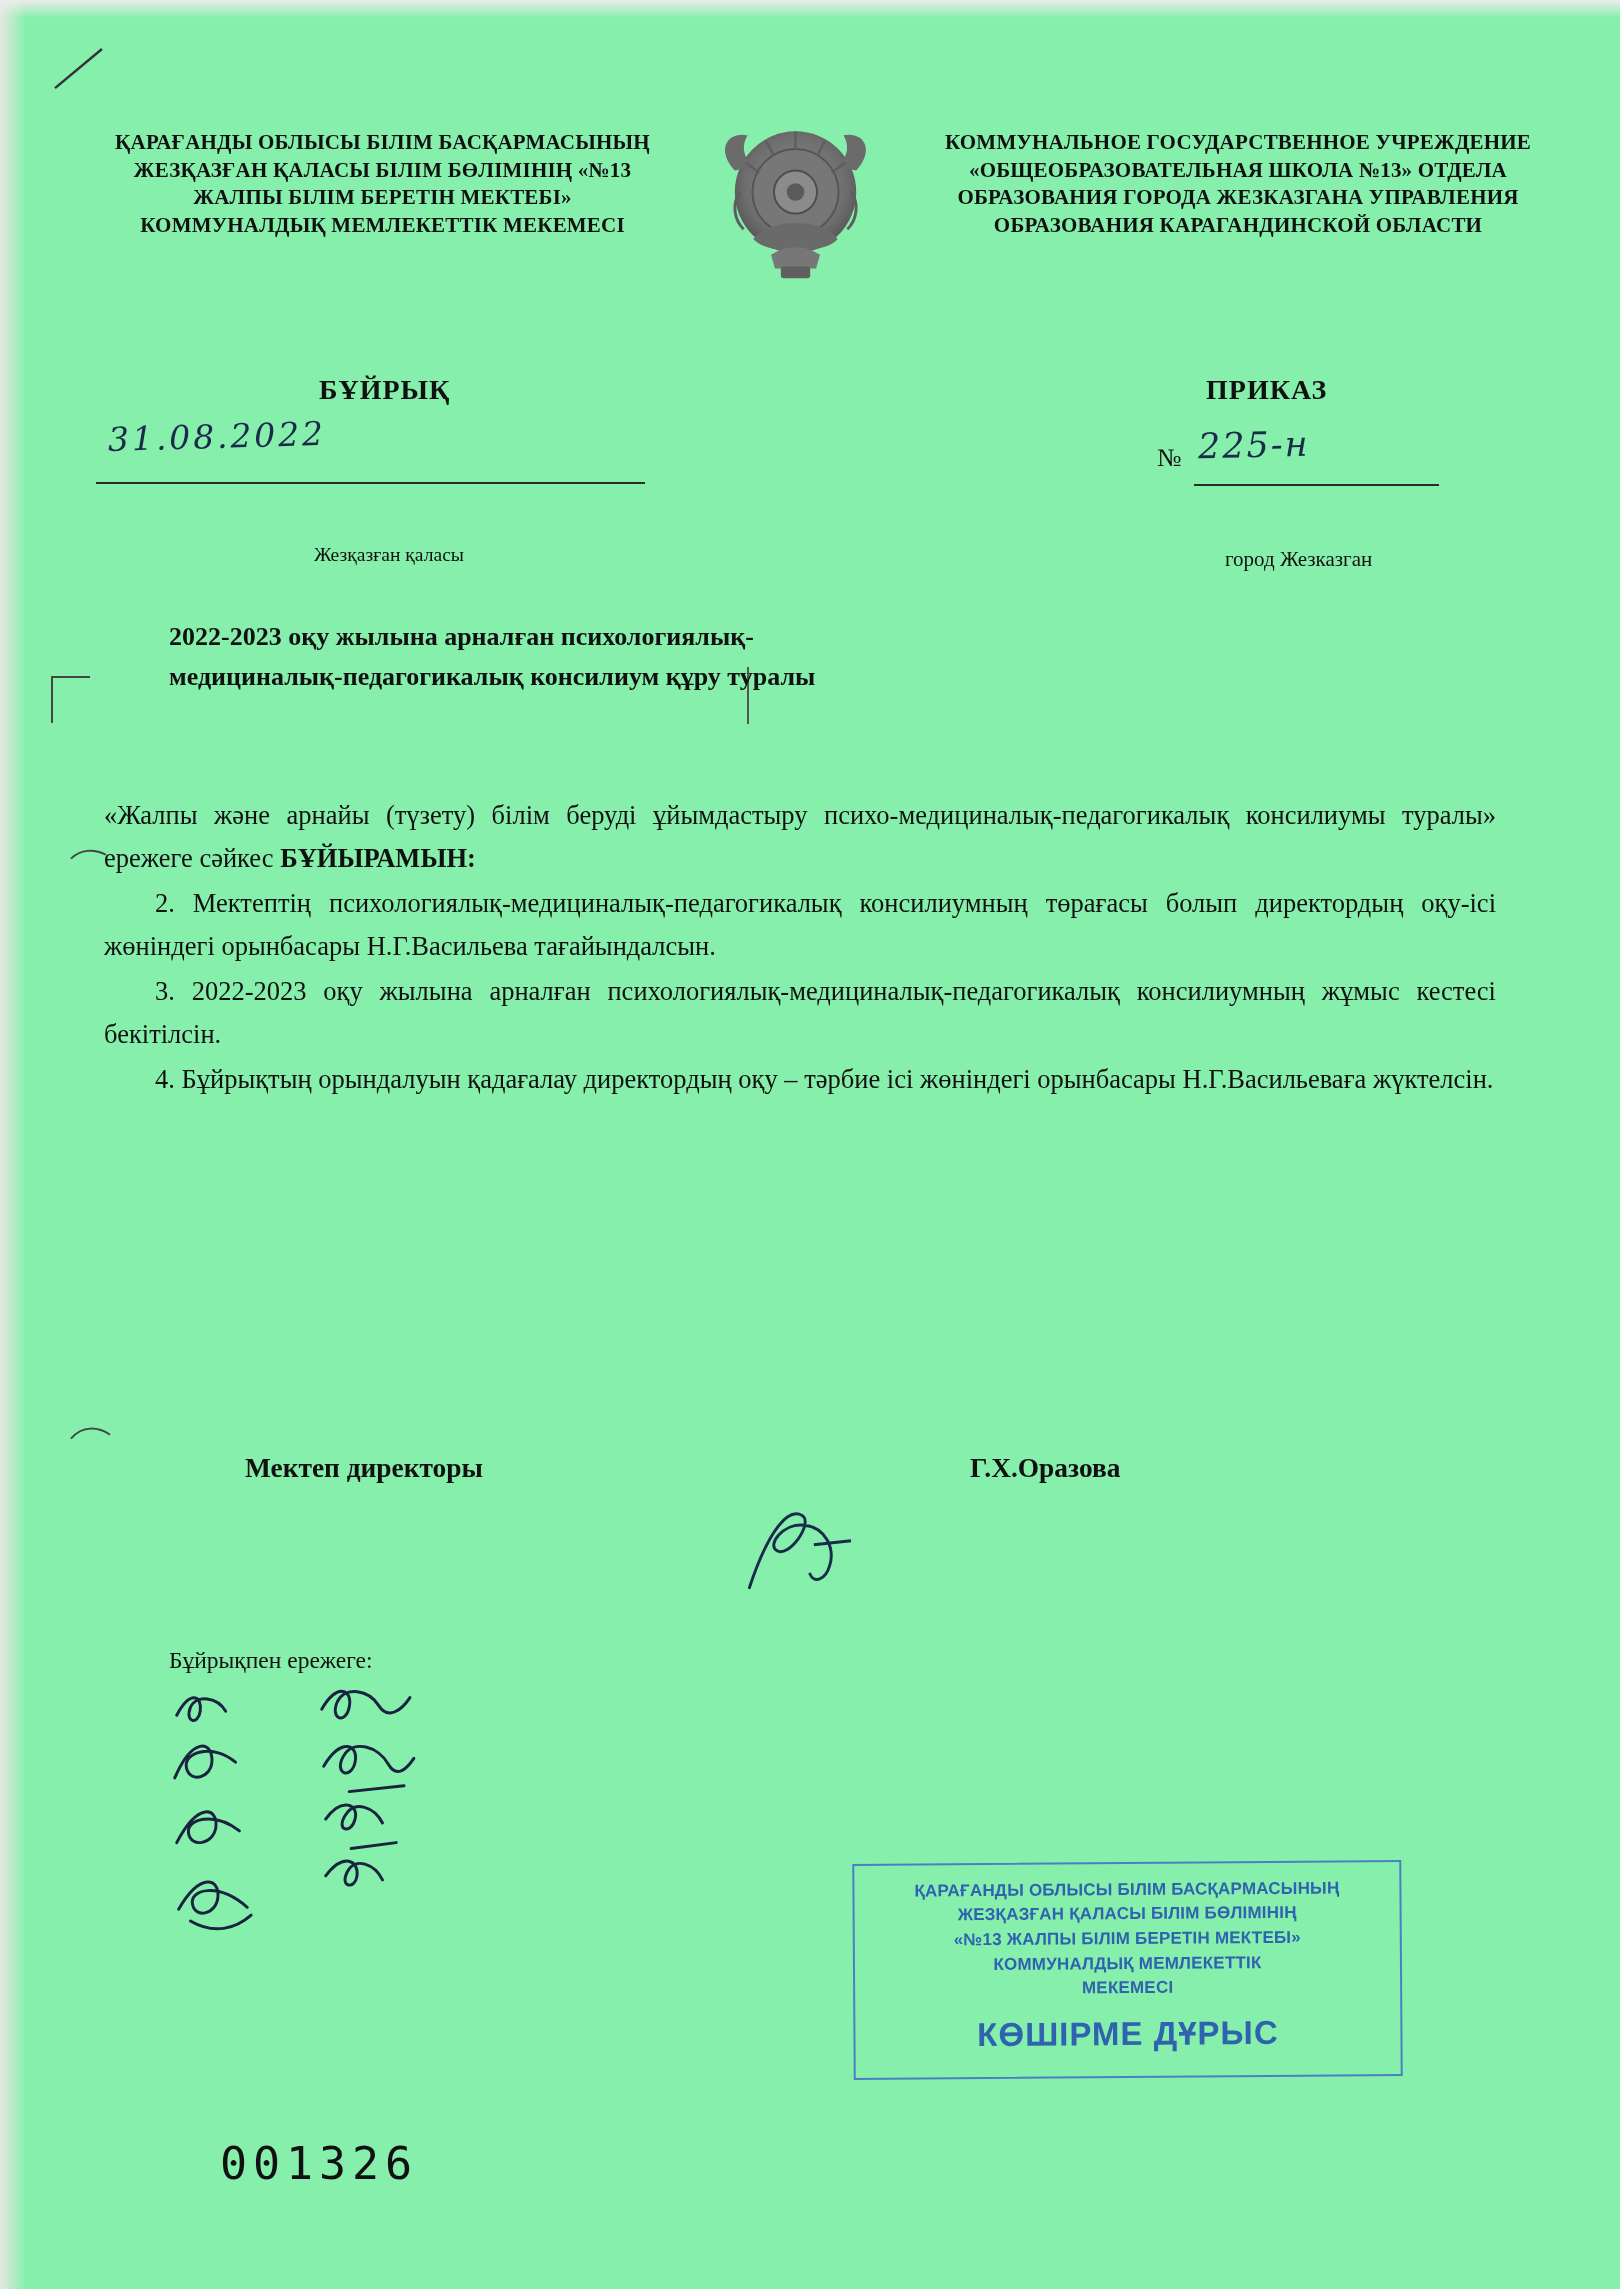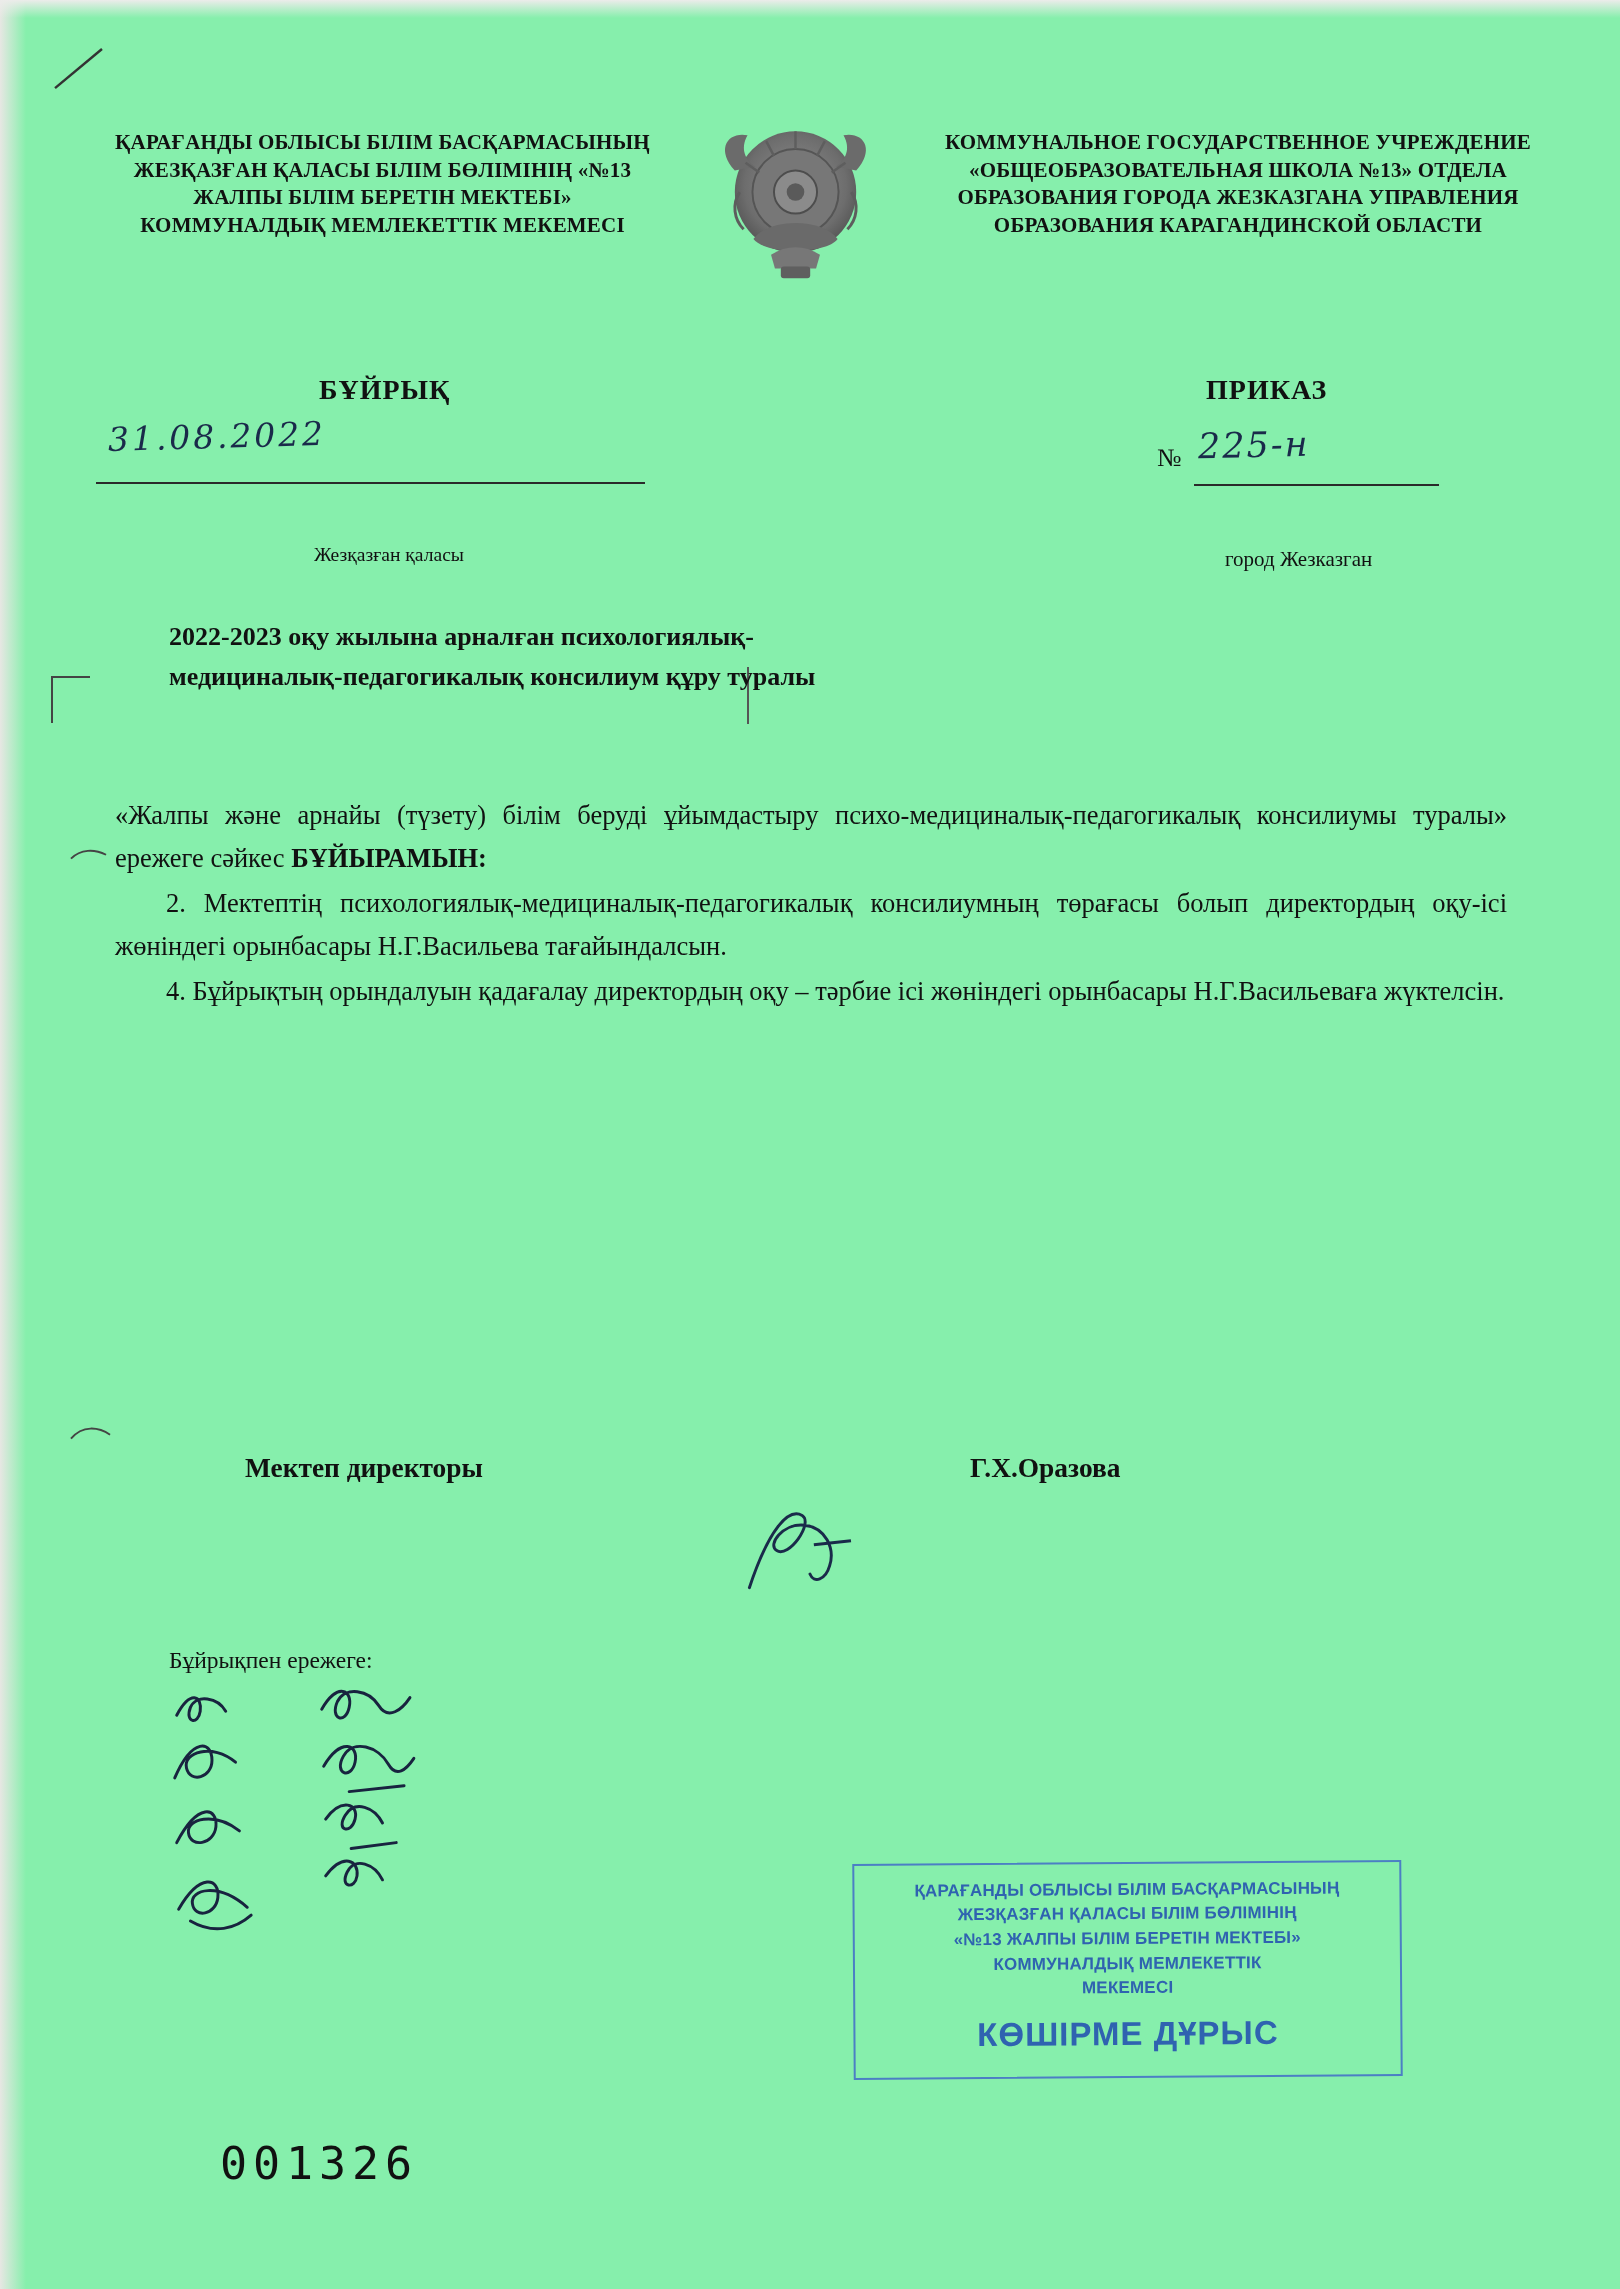--- a/index.html
+++ b/index.html
@@ -177,21 +177,21 @@
     left: 747px;
     width: 2px;
     height: 57px;
     background: #555;
   }
 
   
   .body-text {
     position: absolute;
     top: 794px;
-    left: 115px;
+    left: 104px;
     width: 1392px;
     font-size: 26.5px;
     line-height: 1.62;
     text-align: justify;
   }
   .body-text p {
     margin: 0 0 2px 0;
     text-indent: 51px;
   }
   .body-text p.no-indent { text-indent: 0; }
@@ -378,20 +378,21 @@
   <svg class="margin-mark-b" viewBox="0 0 44 26">
     <path d="M2 18 C14 4 30 6 42 14" stroke="#444" stroke-width="2" fill="none"></path>
   </svg>
 
   <div class="body-text">
     <p class="no-indent">
       <span>«Жалпы және арнайы (түзету) білім беруді ұйымдастыру психо-медициналық-педагогикалық консилиумы туралы» ережеге сәйкес</span>
       <b>БҰЙЫРАМЫН:</b>
     </p>
     <p>2. Мектептің психологиялық-медициналық-педагогикалық консилиумның төрағасы болып директордың оқу-ісі жөніндегі орынбасары Н.Г.Васильева тағайындалсын.</p>
+    <p>3. 2022-2023 оқу жылына арналған психологиялық-медициналық-педагогикалық консилиумның жұмыс кестесі бекітілсін.</p>
     <p>4. Бұйрықтың орындалуын қадағалау директордың оқу – тәрбие  ісі жөніндегі орынбасары Н.Г.Васильеваға  жүктелсін.</p>
   </div>
 
   <svg class="sig-scribble" viewBox="0 0 180 130">
     <path d="M30 100 C50 40 70 18 84 26 C96 34 70 70 58 62 C48 56 64 34 86 36 C108 38 118 60 112 78 C108 92 96 96 92 86" stroke="#1a2a4a" stroke-width="3" fill="none" stroke-linecap="round"></path>
     <path d="M96 56 L134 52" stroke="#1a2a4a" stroke-width="3" fill="none"></path>
   </svg>
 
   <div class="sig-row">
     <div class="sig-title">Мектеп директоры</div>

